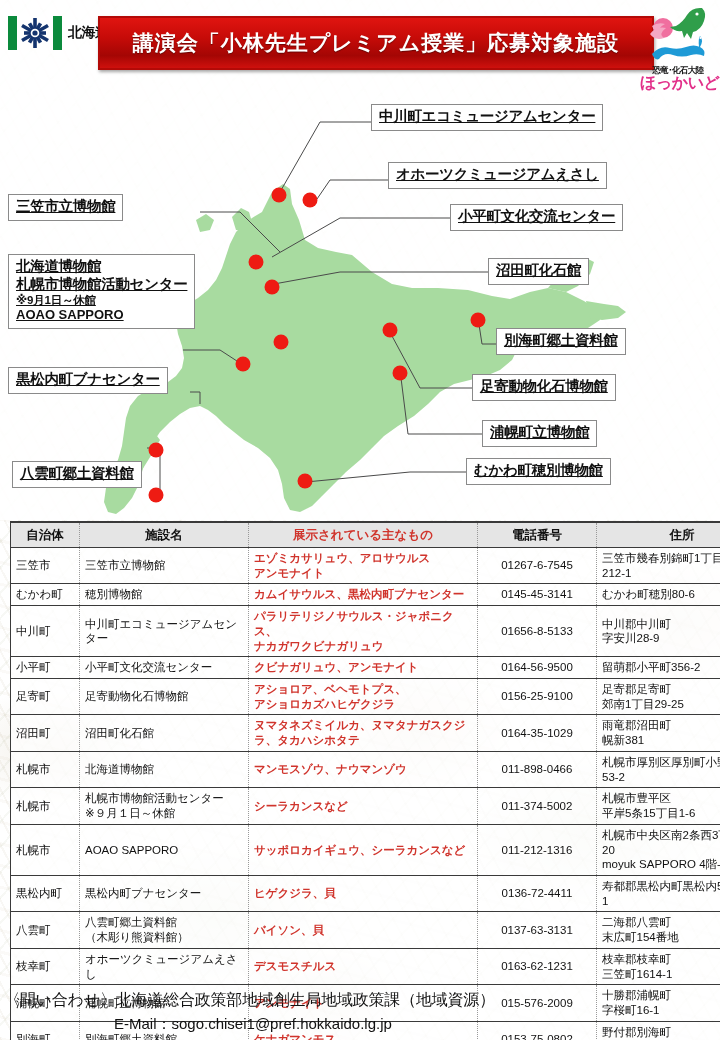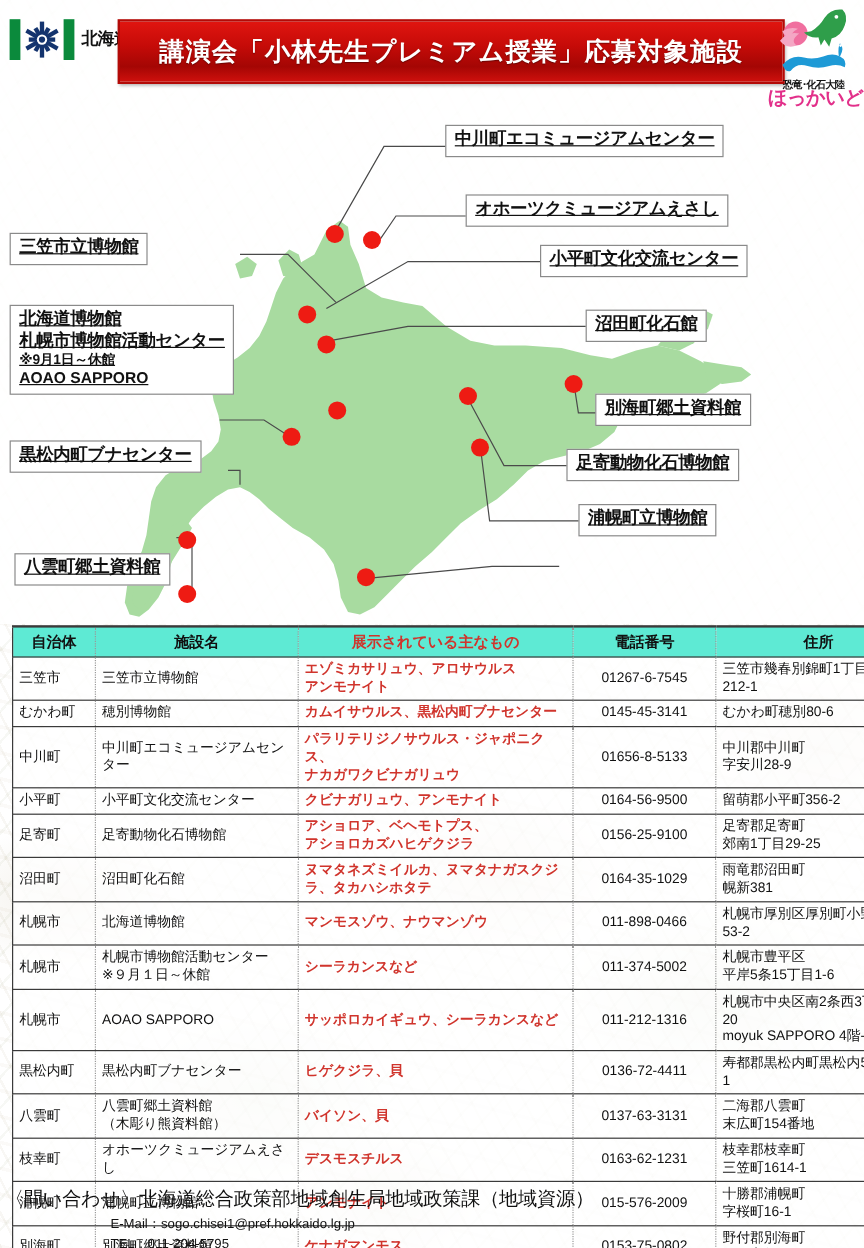--- a/index.html
+++ b/index.html
@@ -173,21 +173,21 @@
     border-left: 1px dotted #999;
     border-right: 1px dotted #999;
     padding: 3px 5px;
     vertical-align: middle;
     font-size: 11.5px;
     color: #111;
     line-height: 1.28;
     background: rgba(255,255,255,0.80);
   }
   #facility-table tr.header-row th {
-    background: #5eead4;
+    background: #e5e5e5;
     font-weight: bold;
     text-align: center;
     font-size: 12.5px;
     border-top: 2px solid #3a3a3a;
     border-bottom: 1px solid #3a3a3a;
     padding: 4px 5px;
   }
   #facility-table tr.header-row th.exhibit-head { color: #d0342c; }
   #facility-table td.col-muni  { text-align: left; width: 58px; }
   #facility-table td.col-name  { text-align: left;   width: 158px; }
@@ -209,22 +209,22 @@
     left: 4px; top: 988px;
     width: 712px;
   }
   #footer-contact {
     font-size: 16px;
     color: #111;
     line-height: 1.5;
     letter-spacing: -0.2px;
   }
   .footer-indent {
-    margin-left: 88px;
-    font-size: 11px;
+    margin-left: 110px;
+    font-size: 15px;
     color: #111;
     line-height: 1.55;
   }
 </style>
 </head>
 <body>
 
 <div id="bg-texture"></div>
 <div id="bg-scrim"></div>
 
@@ -335,20 +335,23 @@
     </div>
 
     <div class="callout" style="left:472px; top:282px;">
       <div class="callout-line">足寄動物化石博物館</div>
     </div>
 
     <div class="callout" style="left:482px; top:328px;">
       <div class="callout-line">浦幌町立博物館</div>
     </div>
 
+    <div class="callout" style="left:466px; top:366px;">
+      <div class="callout-line">むかわ町穂別博物館</div>
+    </div>
 
     <div class="callout" style="left:8px; top:102px;">
       <div class="callout-line">三笠市立博物館</div>
     </div>
 
     <div class="callout" style="left:8px; top:162px; padding-bottom:5px;">
       <div class="callout-line">北海道博物館</div>
       <div class="callout-line">札幌市博物館活動センター</div>
       <div class="callout-line small">※9月1日～休館</div>
       <div class="callout-line latin">AOAO SAPPORO</div>

